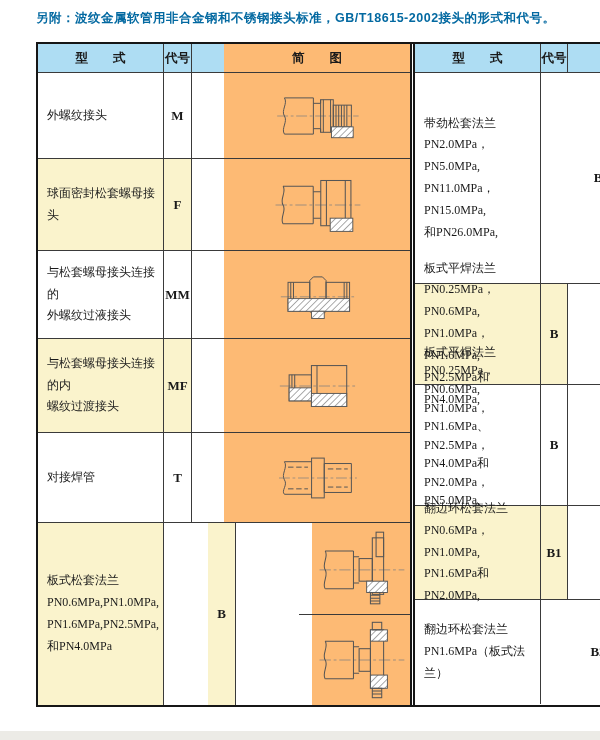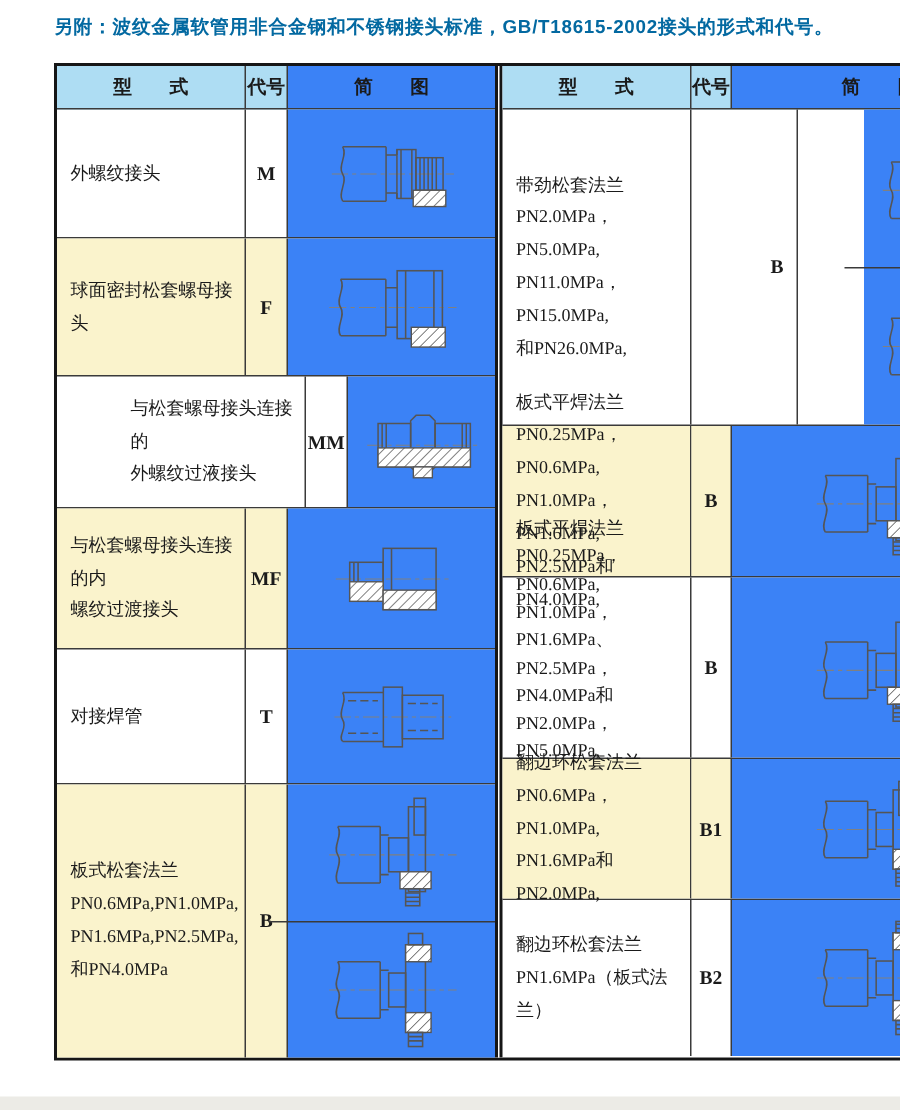--- a/index.html
+++ b/index.html
@@ -13,30 +13,30 @@
     font-family:"Liberation Sans","DejaVu Sans",sans-serif;
     font-weight:bold;font-size:12.5px;letter-spacing:.5px;color:#0369a1;
   }
   .tbl-wrap{
     position:absolute;left:36px;top:42px;
     display:flex;border:2px solid #161616;background:#fff;
   }
   .divider{width:1px;background:#fff;border-left:2px solid #161616;border-right:2px solid #161616;}
   .grid{display:flex;flex-direction:column;}
   .row{display:flex;align-items:stretch;border-bottom:1px solid #3a3a3a;}
-  .row:last-child{border-bottom:none;}
+  .row:last-child{border-bottom:none;gap:44px;}
   .cell{box-sizing:border-box;border-right:1px solid #3a3a3a;}
   .cell:last-child{border-right:none;}
   .c-type{width:126px;display:flex;align-items:center;padding:4px 4px 4px 9px;
     font-size:12px;line-height:1.82;white-space:pre-line;}
   .c-type.tight{line-height:1.55;}
   .c-code{width:28px;display:flex;align-items:center;justify-content:center;
     font-size:13px;font-weight:bold;font-family:"Liberation Serif","DejaVu Serif",serif;}
   .r .c-code{width:27px;}
-  .c-diag{flex:1;display:flex;flex-direction:column;background:#3b82f6;}
+  .c-diag{flex:1;display:flex;flex-direction:column;background:#fdba74;margin-left:32px;}
   .hl{background:#faf3cc;}
   .hdr{height:28px;background:#aeddf3;border-bottom:1px solid #3a3a3a;}
   .hdr .cell{display:flex;align-items:center;justify-content:center;
     font-family:"Liberation Sans","DejaVu Sans",sans-serif;font-weight:bold;font-size:12.5px;}
   .diag-box{flex:1;display:flex;align-items:center;justify-content:center;overflow:visible;}
   .sub{position:relative;}
   .sub.first{border-bottom:1px solid #3a3a3a;}
   .sub.first::after{content:"";position:absolute;bottom:-1px;left:-13px;width:13px;height:1px;background:#3a3a3a;}
   .ln{fill:none;stroke:#555;stroke-width:1.1;}
   .hatch{fill:url(#hatch);stroke:#555;stroke-width:1;}
@@ -97,21 +97,21 @@
           <path class="ln" d="M16 22 H48 M16 62 H48 M48 22 V62"></path>
           <path class="ln" d="M48 28 H56 M48 56 H56"></path>
           <rect class="ln" x="56" y="16" width="32" height="48"></rect>
           <path class="ln" d="M62 16 V64 M82 16 V64"></path>
           <rect class="hatch" x="66" y="56" width="24" height="14"></rect>
         </svg>
       </div>
         </div>
     </div>
 
-    <div class="row" style="height:87px;padding-left:40px;">
+    <div class="row" style="height:87px;">
       <div class="cell c-type">与松套螺母接头连接的
 外螺纹过液接头</div>
       <div class="cell c-code">MM</div>
       <div class="cell c-diag">
           <div class="diag-box">
         <svg width="98" height="76" viewBox="0 0 104 84">
           <path class="cl" d="M12 44 H96"></path>
           <rect class="ln" x="20" y="28" width="24" height="32"></rect>
           <path class="ln" d="M23 28 V60 M26 28 V60"></path>
           <path class="ln" d="M44 26 L48 22 H58 L62 26 V60 L58 64 H48 L44 60 Z"></path>

